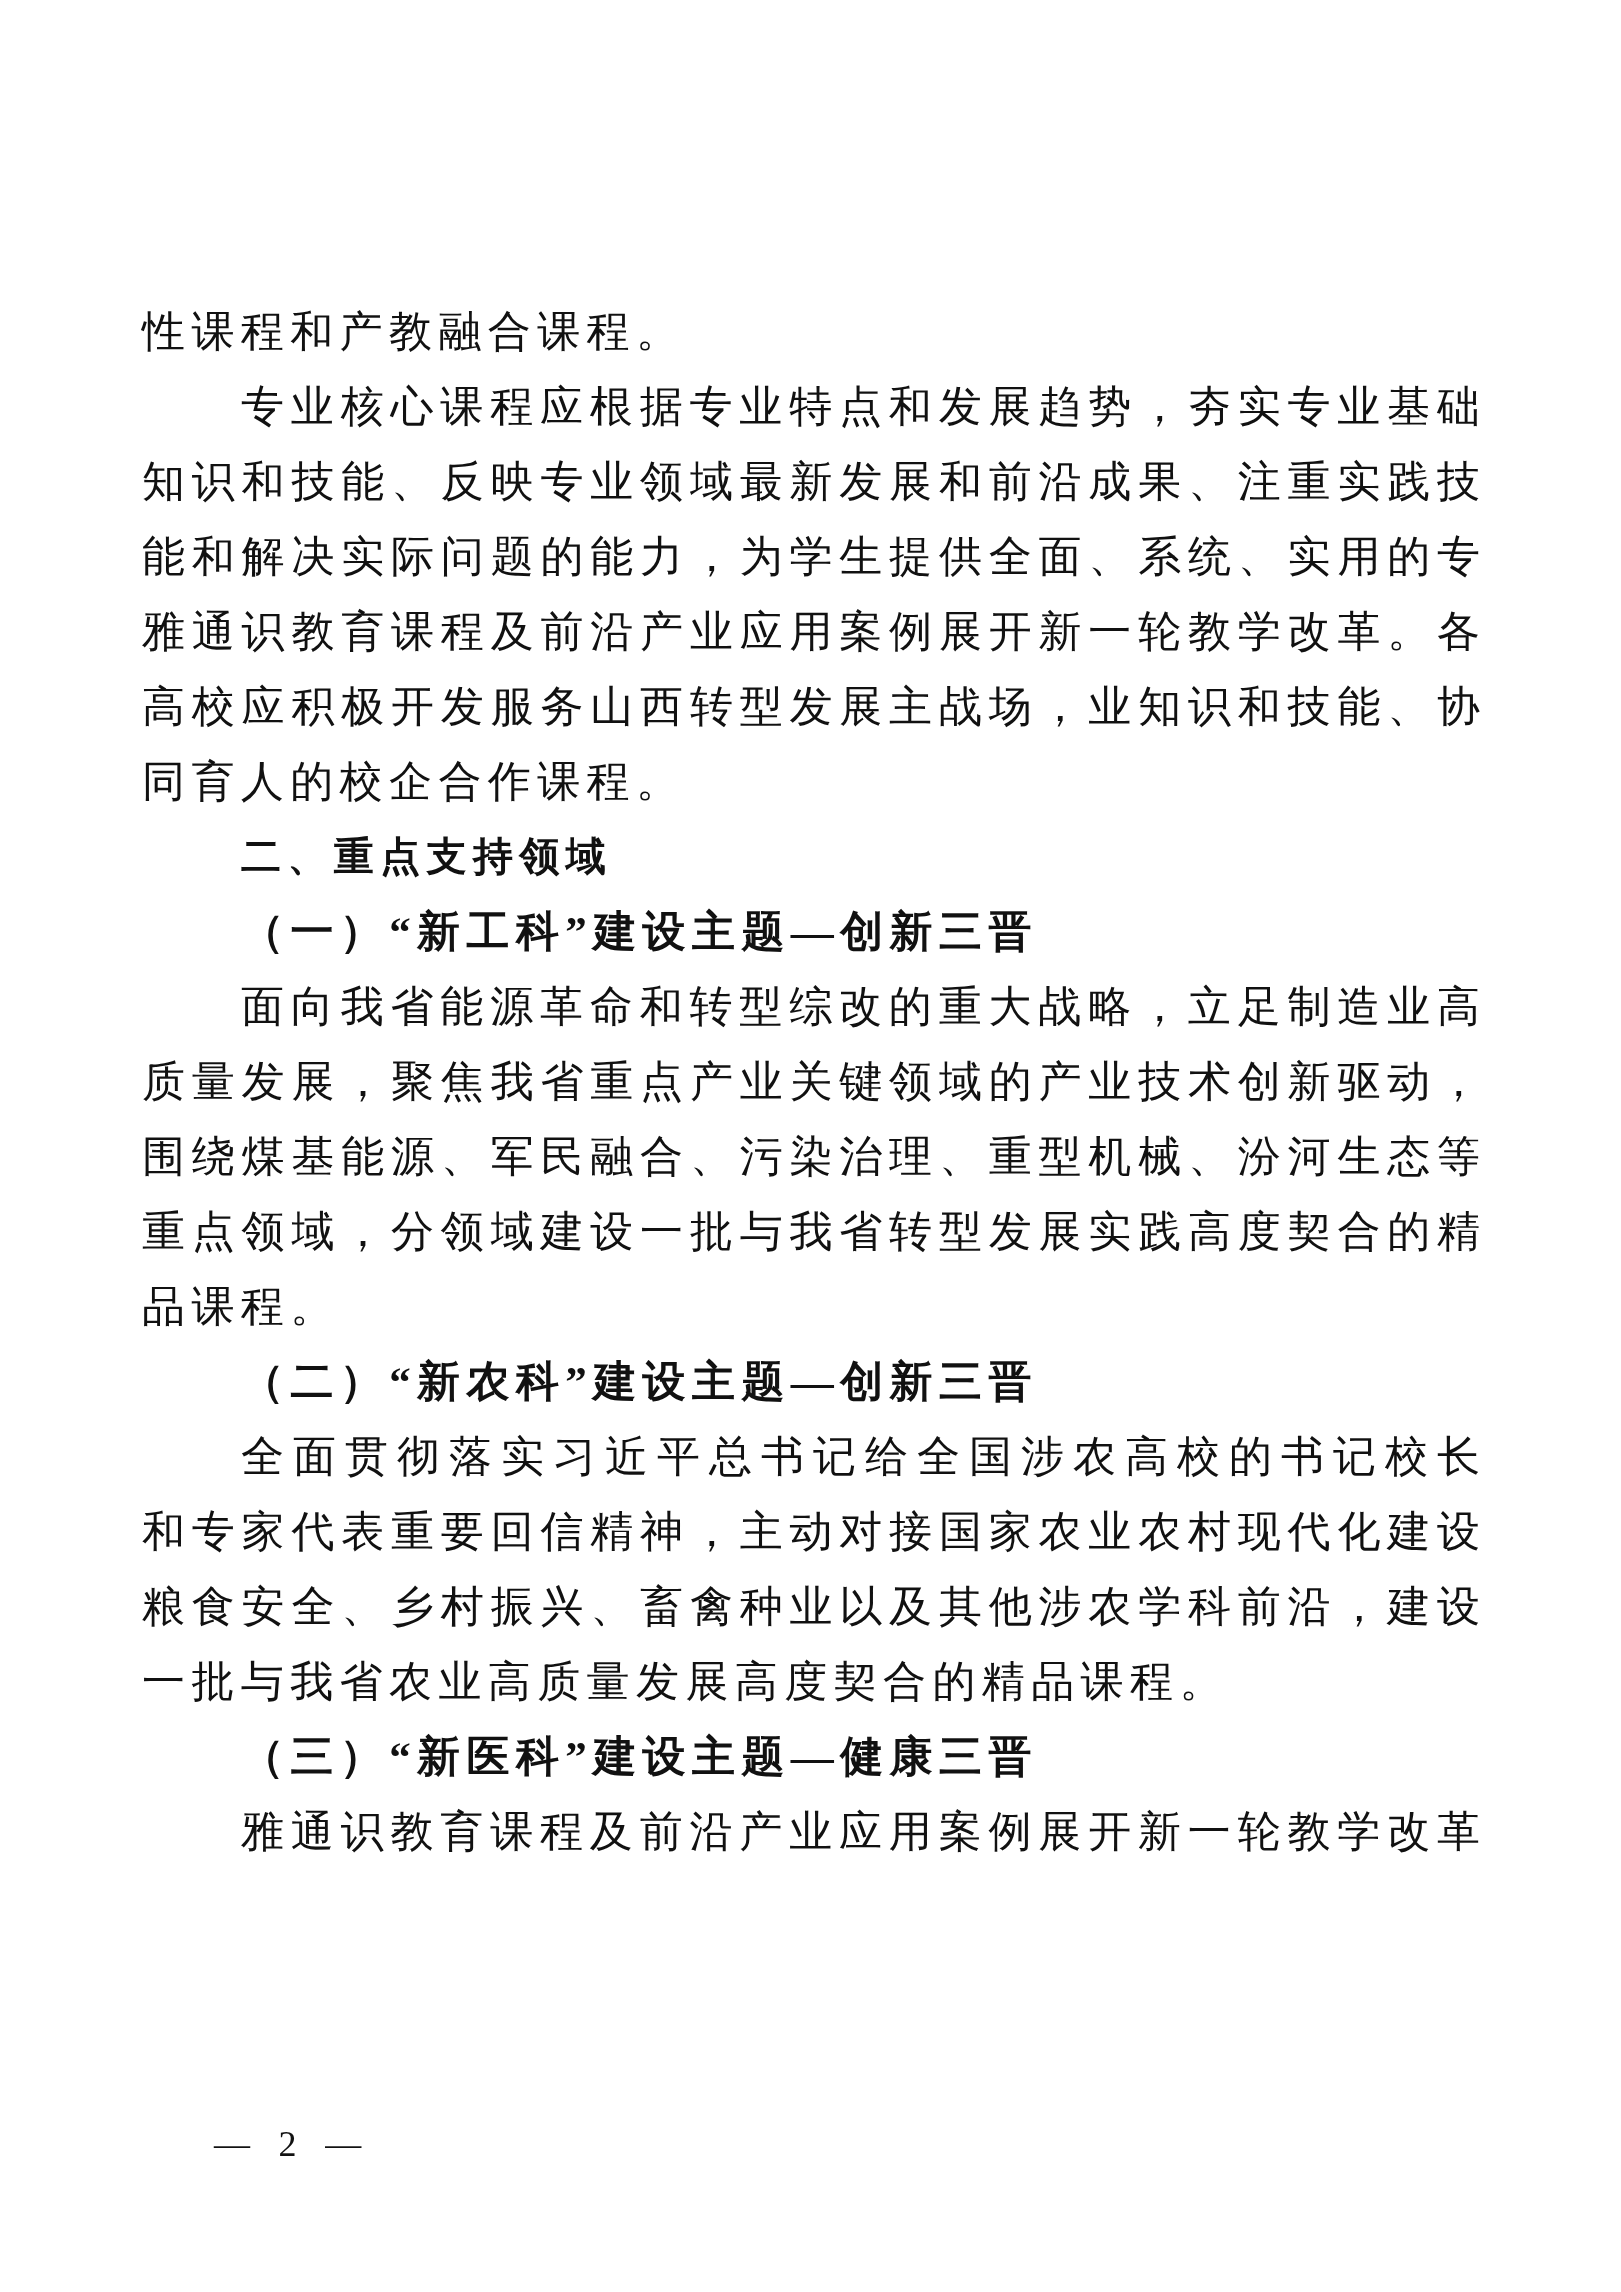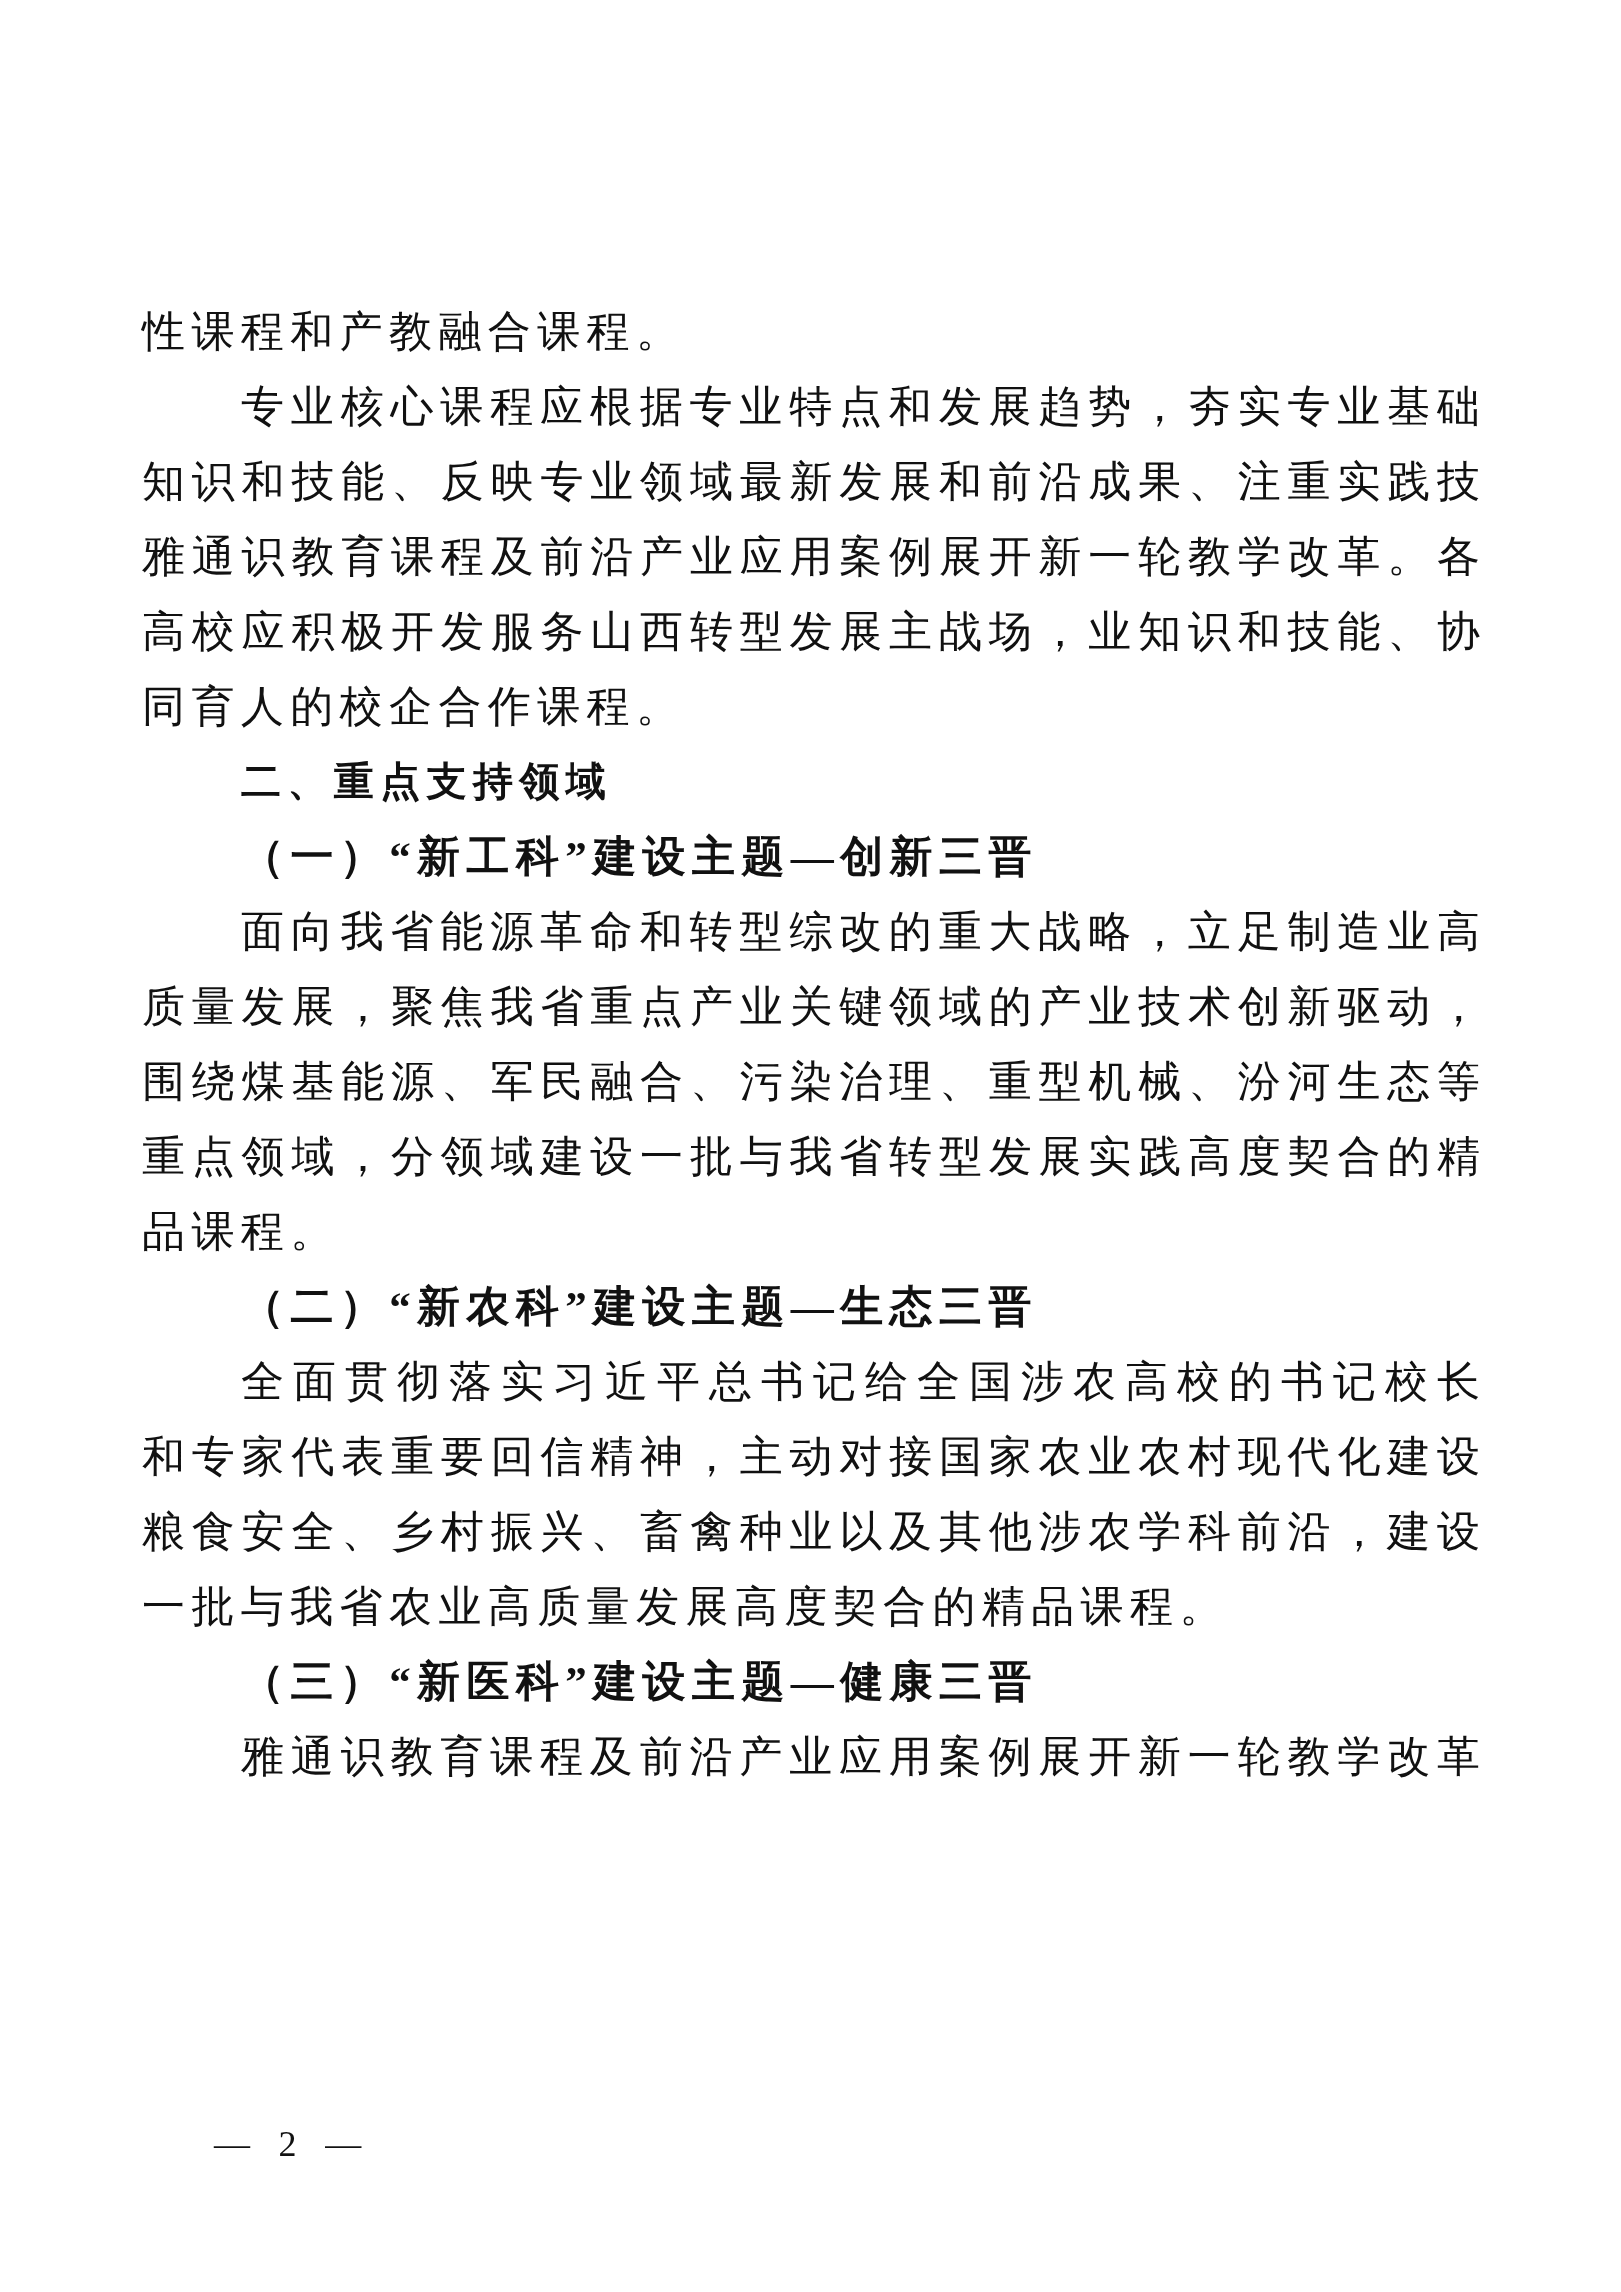--- a/index.html
+++ b/index.html
@@ -65,31 +65,32 @@
   }
 </style>
 </head>
 <body>
 
 <div class="page">
   <div class="content" id="document-body">
       <div class="line body">性课程和产教融合课程。</div>
       <div class="line body indent justify">专业核心课程应根据专业特点和发展趋势，夯实专业基础</div>
       <div class="line body justify">知识和技能、反映专业领域最新发展和前沿成果、注重实践技</div>
+      <div class="line body justify">能和解决实际问题的能力，为学生提供全面、系统、实用的专</div>
       <div class="line body justify">雅通识教育课程及前沿产业应用案例展开新一轮教学改革。各</div>
       <div class="line body justify">高校应积极开发服务山西转型发展主战场，业知识和技能、协</div>
       <div class="line body">同育人的校企合作课程。</div>
       <div class="line heading indent">二、重点支持领域</div>
       <div class="line subheading indent">（一）“新工科”建设主题—创新三晋</div>
       <div class="line body indent justify">面向我省能源革命和转型综改的重大战略，立足制造业高</div>
       <div class="line body justify">质量发展，聚焦我省重点产业关键领域的产业技术创新驱动，</div>
       <div class="line body justify">围绕煤基能源、军民融合、污染治理、重型机械、汾河生态等</div>
       <div class="line body justify">重点领域，分领域建设一批与我省转型发展实践高度契合的精</div>
       <div class="line body">品课程。</div>
-      <div class="line subheading indent">（二）“新农科”建设主题—生态三晋</div>
+      <div class="line subheading indent">（二）“新农科”建设主题—创新三晋</div>
       <div class="line body indent justify">全面贯彻落实习近平总书记给全国涉农高校的书记校长</div>
       <div class="line body justify">和专家代表重要回信精神，主动对接国家农业农村现代化建设</div>
       <div class="line body justify">粮食安全、乡村振兴、畜禽种业以及其他涉农学科前沿，建设</div>
       <div class="line body">一批与我省农业高质量发展高度契合的精品课程。</div>
       <div class="line subheading indent">（三）“新医科”建设主题—健康三晋</div>
       <div class="line body indent justify">雅通识教育课程及前沿产业应用案例展开新一轮教学改革</div>
     </div>
   <div class="footer-page-number">— 2 —</div>
 </div>
 

